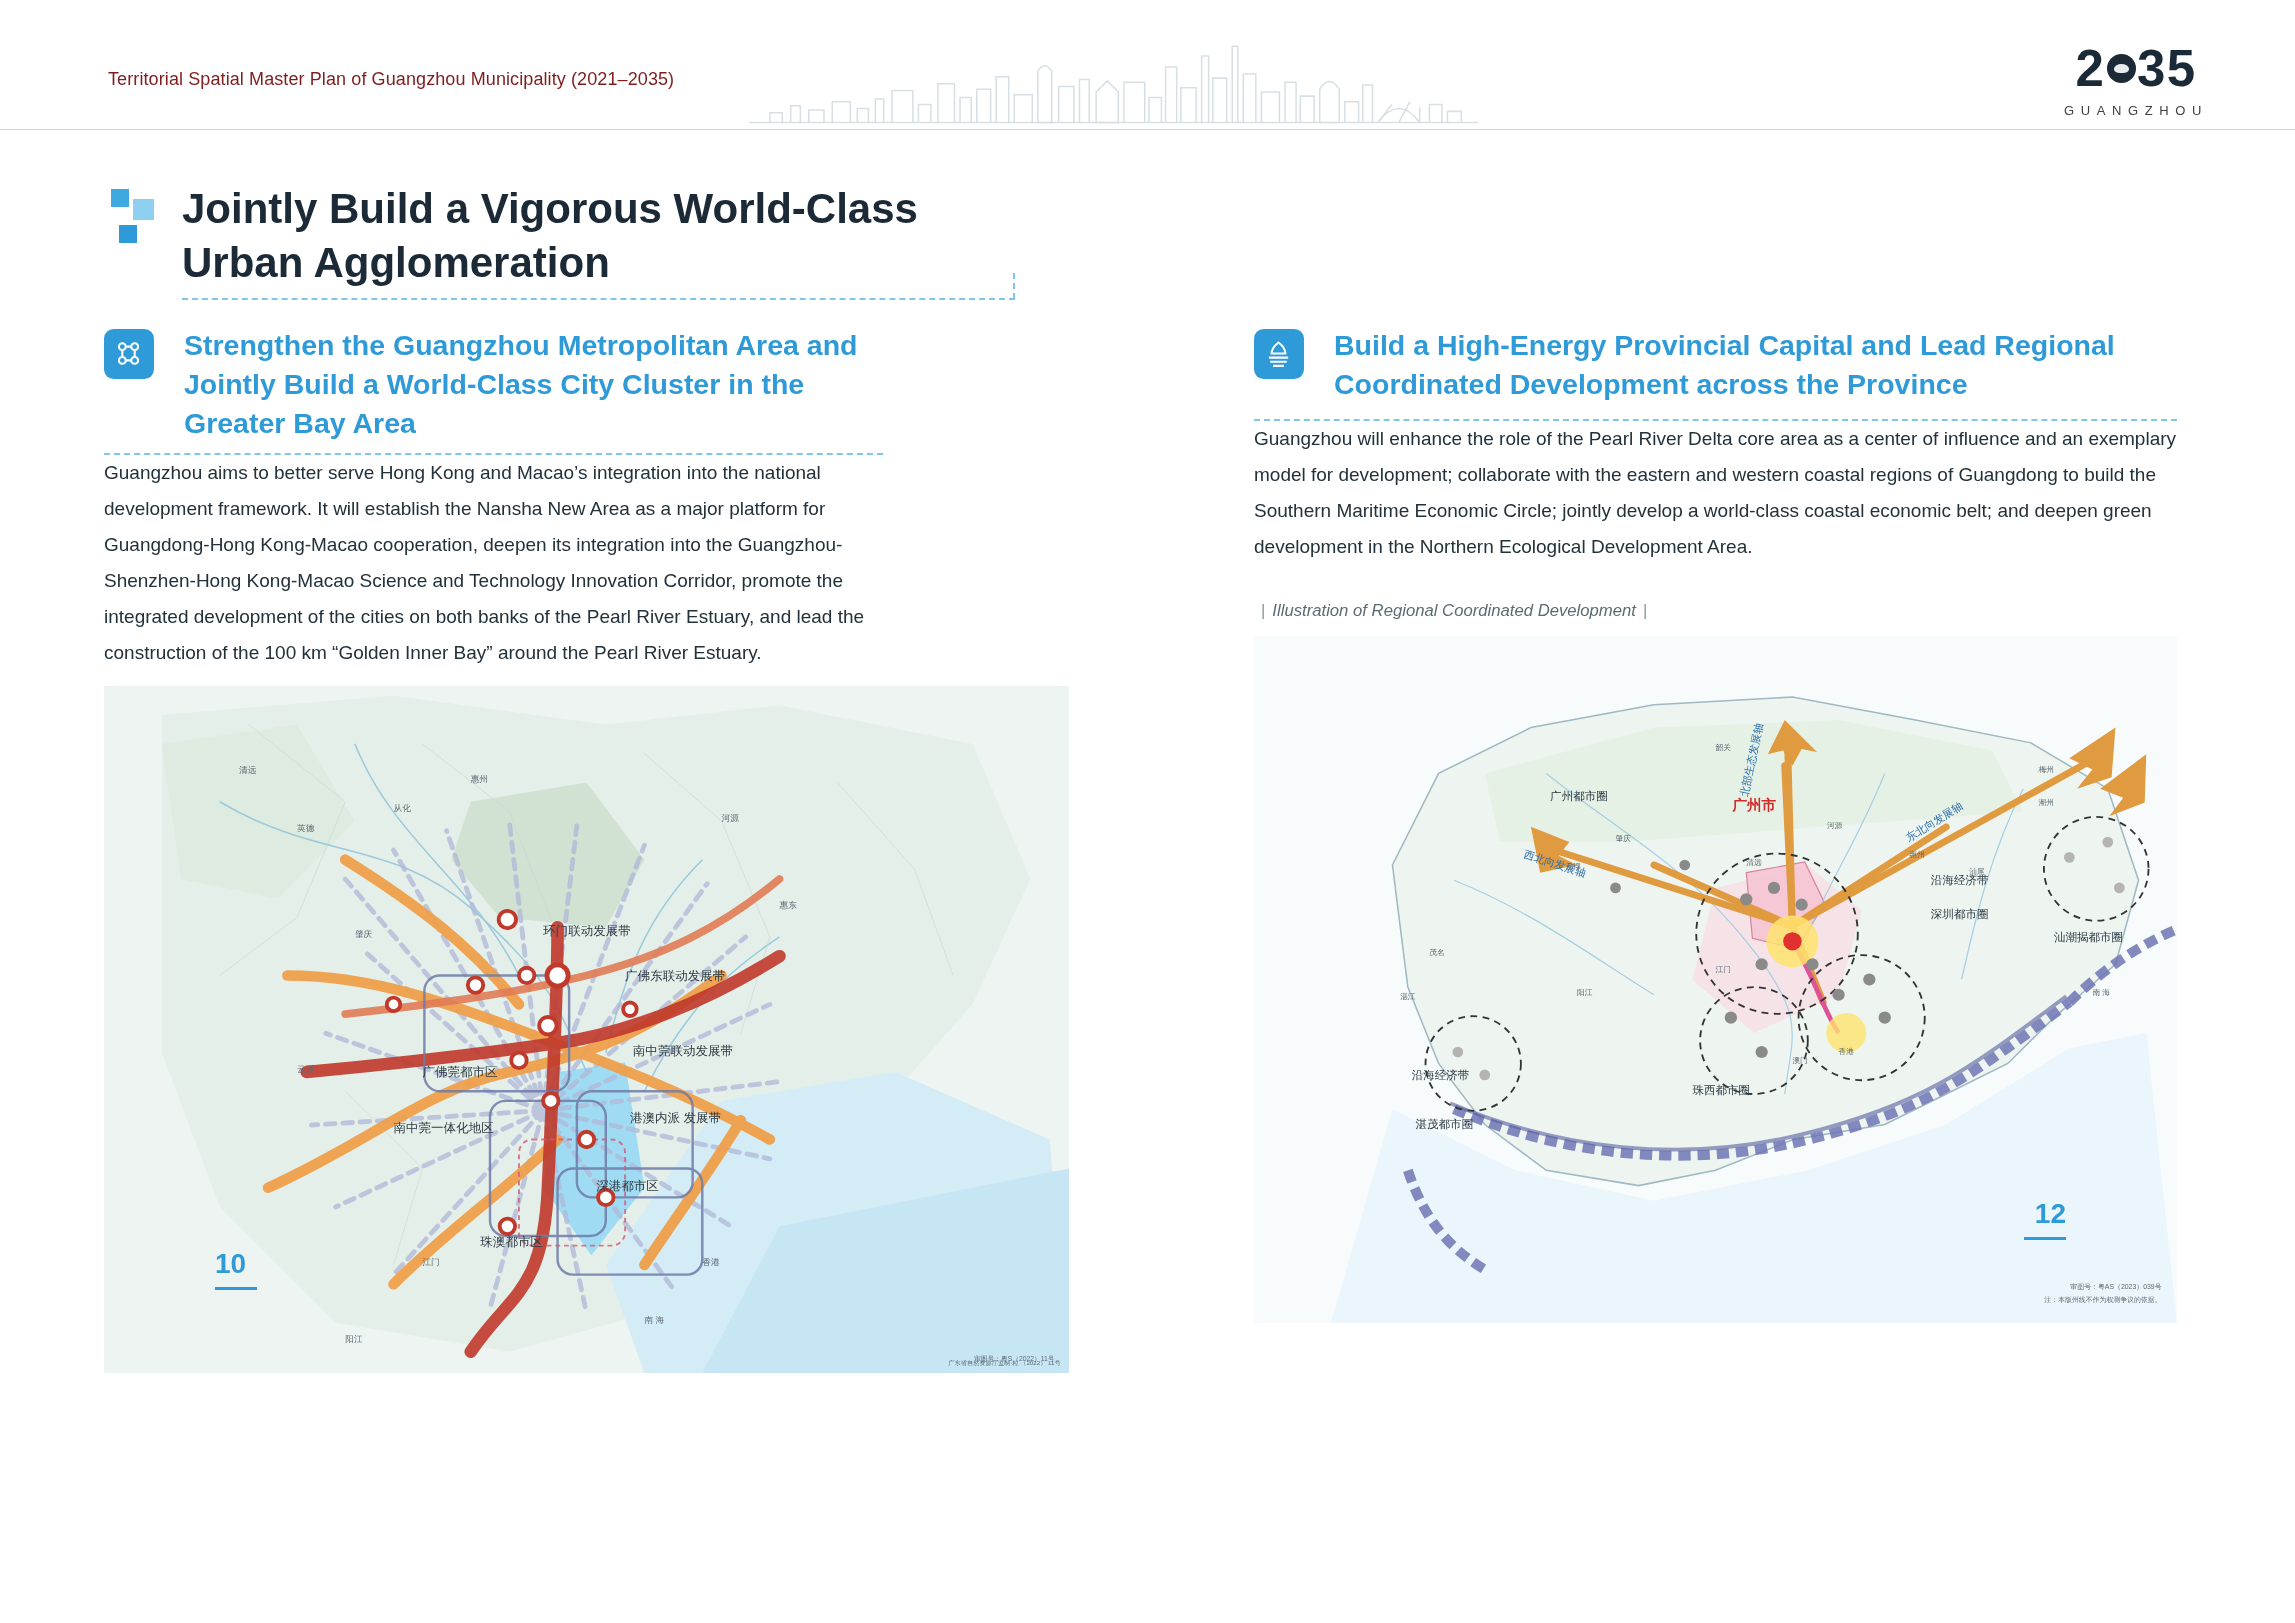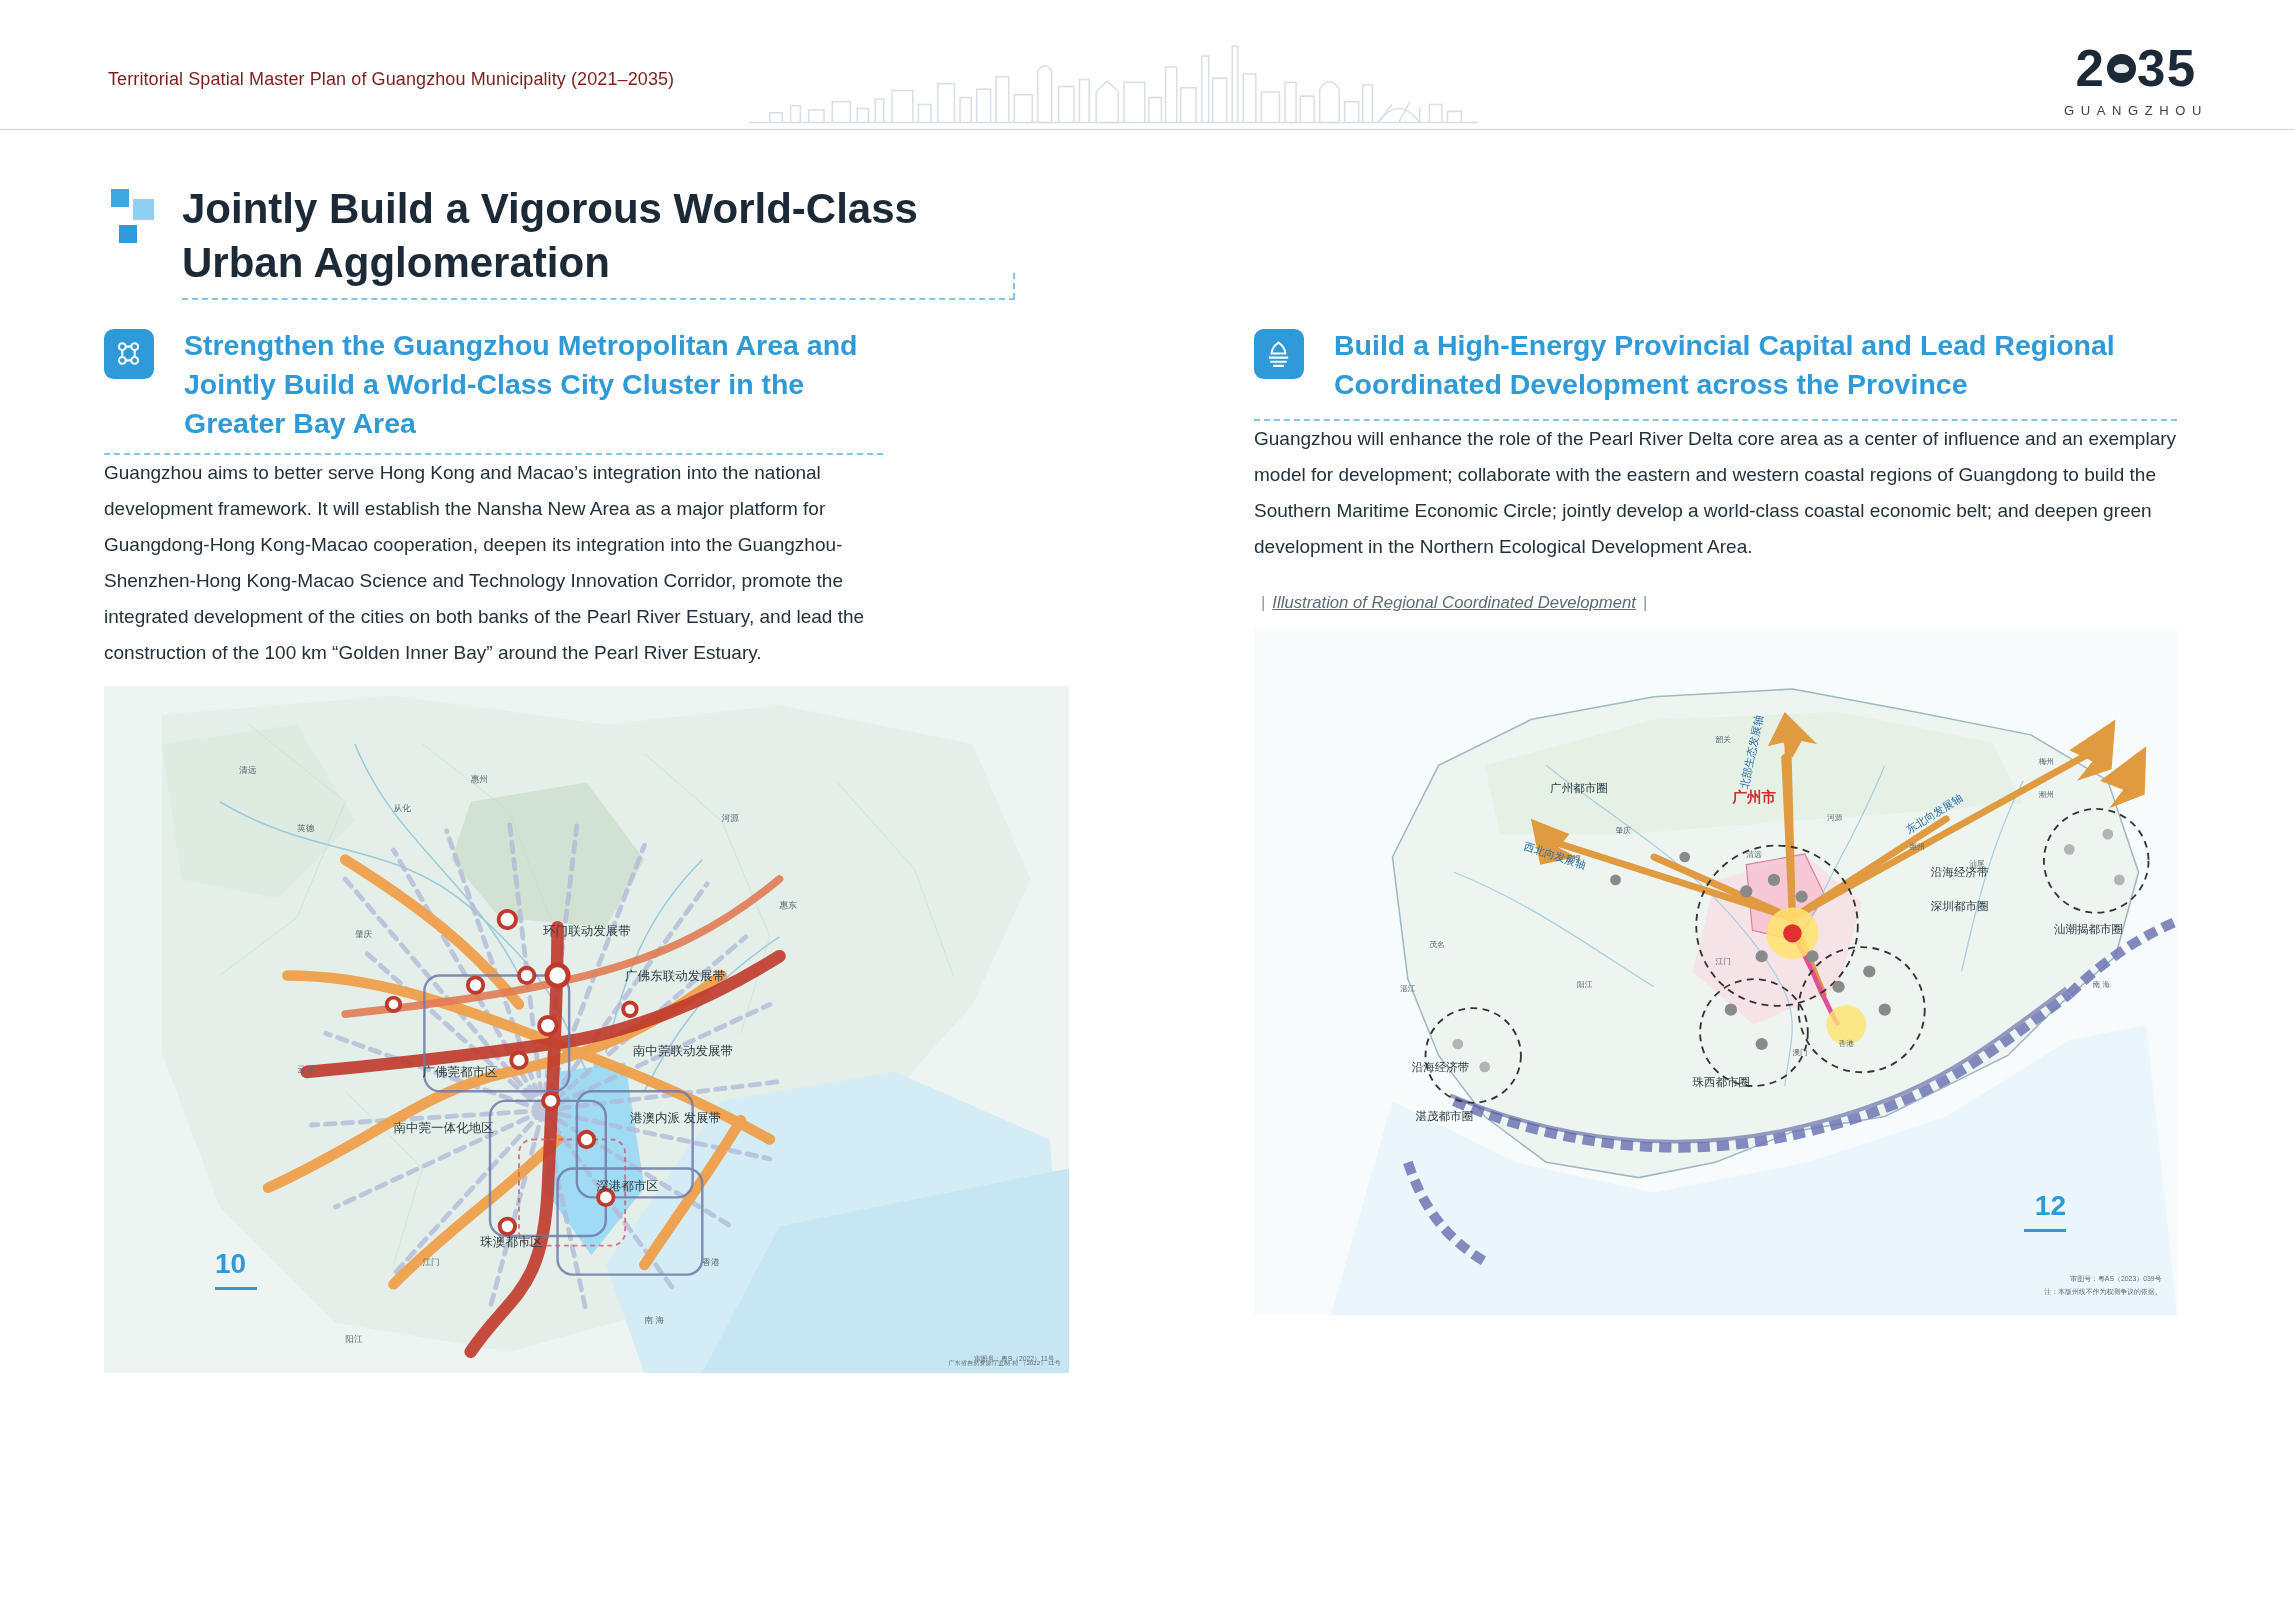--- a/index.html
+++ b/index.html
@@ -79,21 +79,21 @@
     margin-left:80px;font-size:28.5px;line-height:39px;font-weight:bold;color:#2e9ad8;
   }
   .sec-dash{
     margin-top:9.7px;border-top:2.1px dashed #7fc6ea;height:0;
   }
   .body-text{
     font-size:19px;line-height:36px;color:#23313b;
   }
 
   .fig-label{
-    margin-top:28px;font-size:16.7px;color:#5c6a72;font-style:italic;text-decoration:underline;
+    margin-top:36px;font-size:16.7px;color:#5c6a72;font-style:italic;
   }
   .fig-label .bar{font-style:normal;color:#8a979e;margin:0 7px;}
 
   
   .figure{
     margin-top:15.3px;position:relative;background:#eef4f4;overflow:hidden;
   }
   .figure.left-fig{width:965px;height:687px;}
   .figure.right-fig{width:923px;height:687px;}
 

